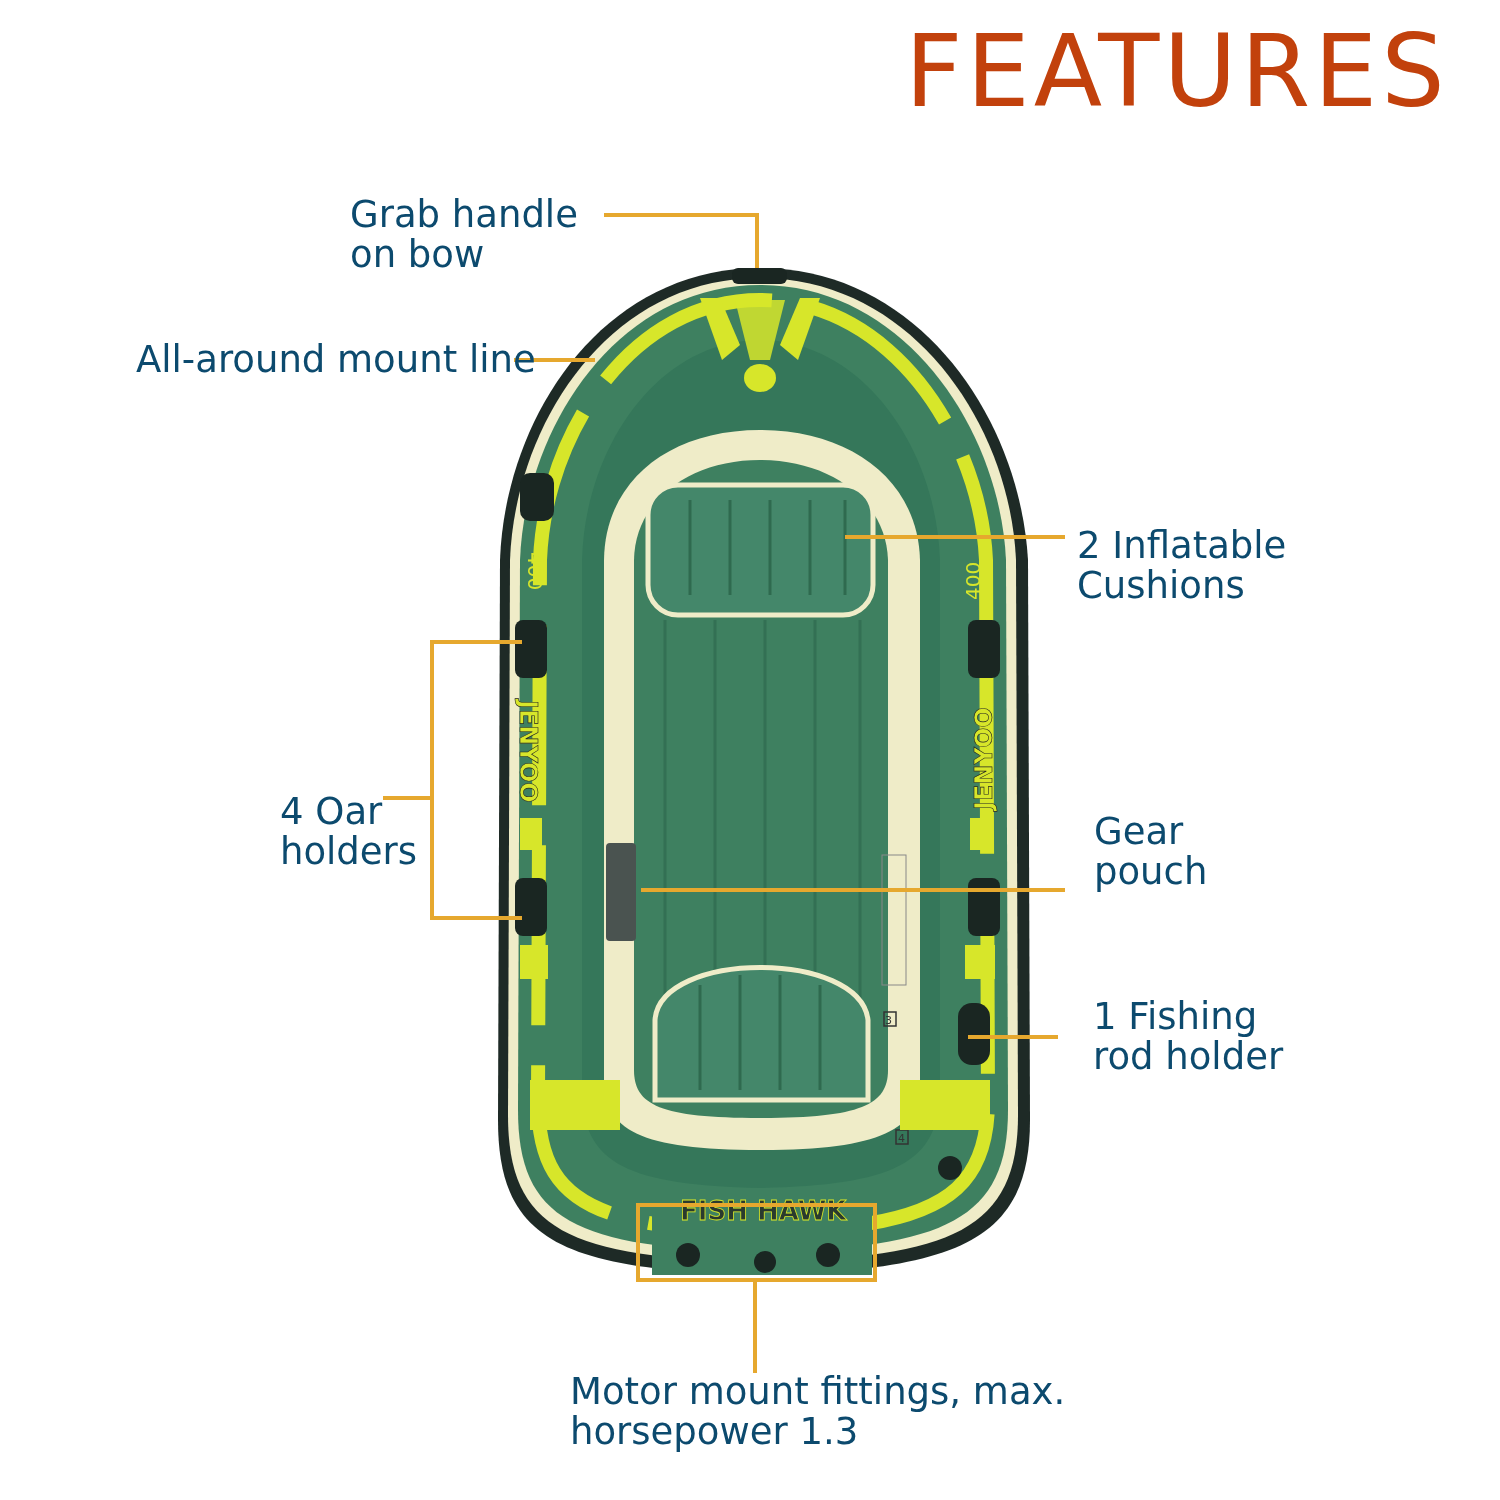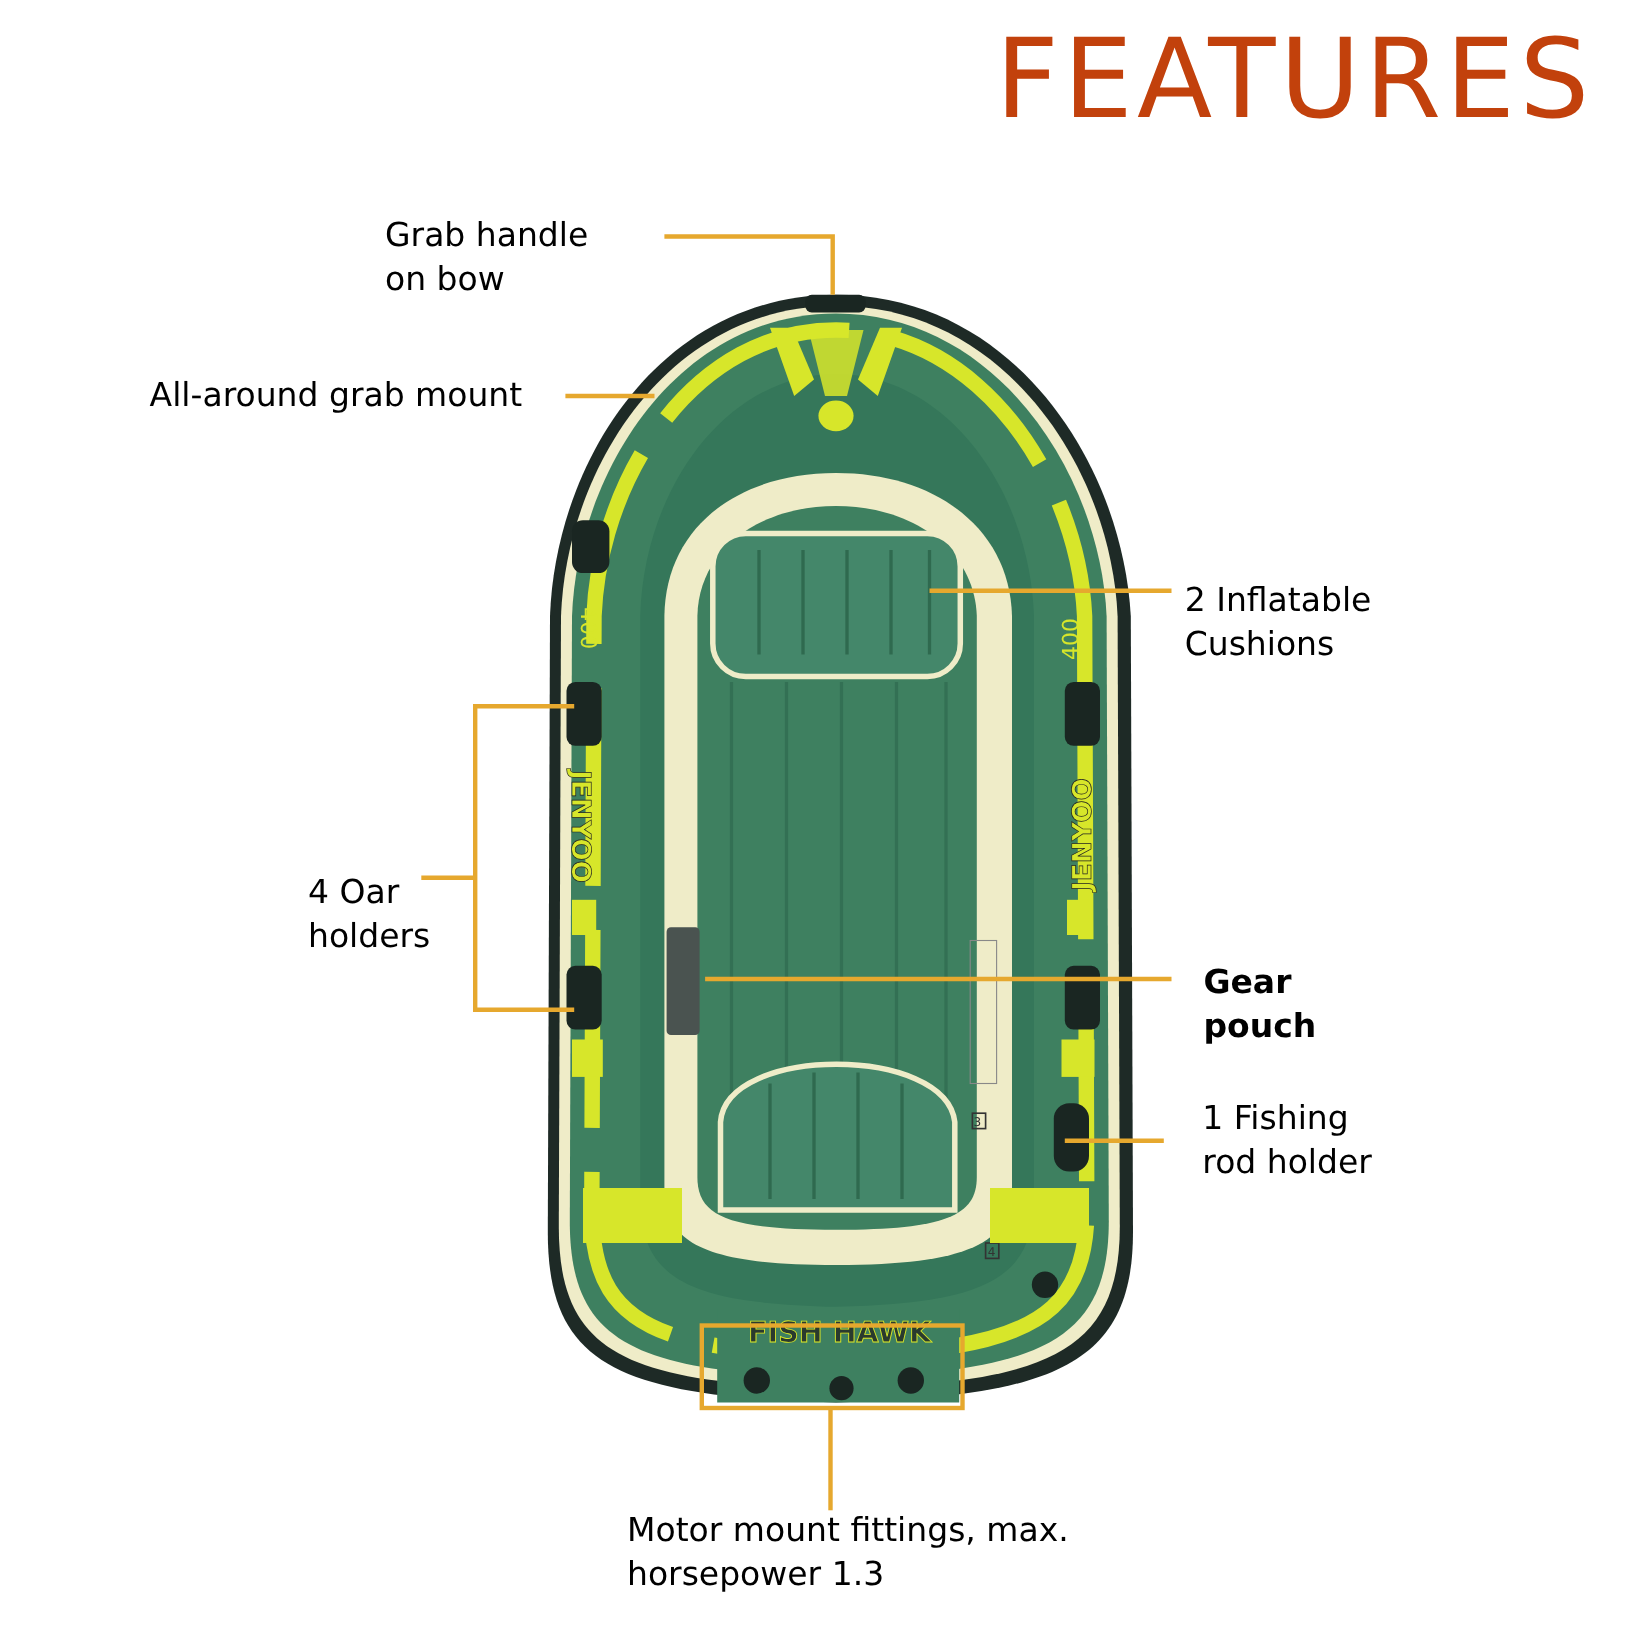--- a/index.html
+++ b/index.html
@@ -1,20 +1,20 @@
 <!DOCTYPE html>
 <html><head>
 <meta charset="utf-8">
 <style>
   html, body { margin:0; padding:0; background:#ffffff; }
   body { width:1500px; height:1500px; position:relative; overflow:hidden;
          font-family:"DejaVu Sans", "Liberation Sans", sans-serif; color:#111; }
   .title { position:absolute; left:905px; top:22px; font-size:100px; letter-spacing:4px;
            color:#c2410c; font-weight:normal; line-height:1; }
-  .label { position:absolute; font-size:30px; line-height:40px; color:#000000; white-space:pre-line; }
+  .label { position:absolute; font-size:37px; line-height:40px; color:#0c4a6e; white-space:pre-line; }
   svg.overlay { position:absolute; left:0; top:0; }
 </style>
 </head>
 <body>
 
 <div class="title">FEATURES</div>
 
 <svg class="overlay" width="1500" height="1500" viewBox="0 0 1500 1500">
 
   <path d="M760 268 C 600 268 505 420 500 560 L 498 1120 C 498 1240 560 1270 760 1275 C 960 1270 1030 1240 1030 1120 L 1028 560 C 1020 420 920 268 760 268 Z" fill="#1e2a26"></path>
@@ -116,23 +116,23 @@
     <line x1="383" y1="798" x2="432" y2="798"></line>
     <line x1="641" y1="890" x2="1065" y2="890"></line>
     <line x1="968" y1="1037" x2="1058" y2="1037"></line>
     <rect x="638" y="1205" width="237" height="75"></rect>
     <line x1="755" y1="1280" x2="755" y2="1373"></line>
   </g>
 </svg>
 
 <div class="label" style="left:350px;top:195px;">Grab handle
 on bow</div>
-<div class="label" style="left:136px;top:340px;">All-around grab mount</div>
+<div class="label" style="left:136px;top:340px;">All-around mount line</div>
 <div class="label" style="left:1077px;top:526px;">2 Inflatable
 Cushions</div>
 <div class="label" style="left:280px;top:776px;margin-top:16px;">4 Oar
 holders</div>
-<div class="label" style="left:1094px;top:874px;font-weight:bold;">Gear
+<div class="label" style="left:1094px;top:812px;">Gear
 pouch</div>
 <div class="label" style="left:1093px;top:997px;">1 Fishing
 rod holder</div>
 <div class="label" style="left:570px;top:1372px;">Motor mount fittings, max.
 horsepower 1.3</div>
 
 </body></html>

